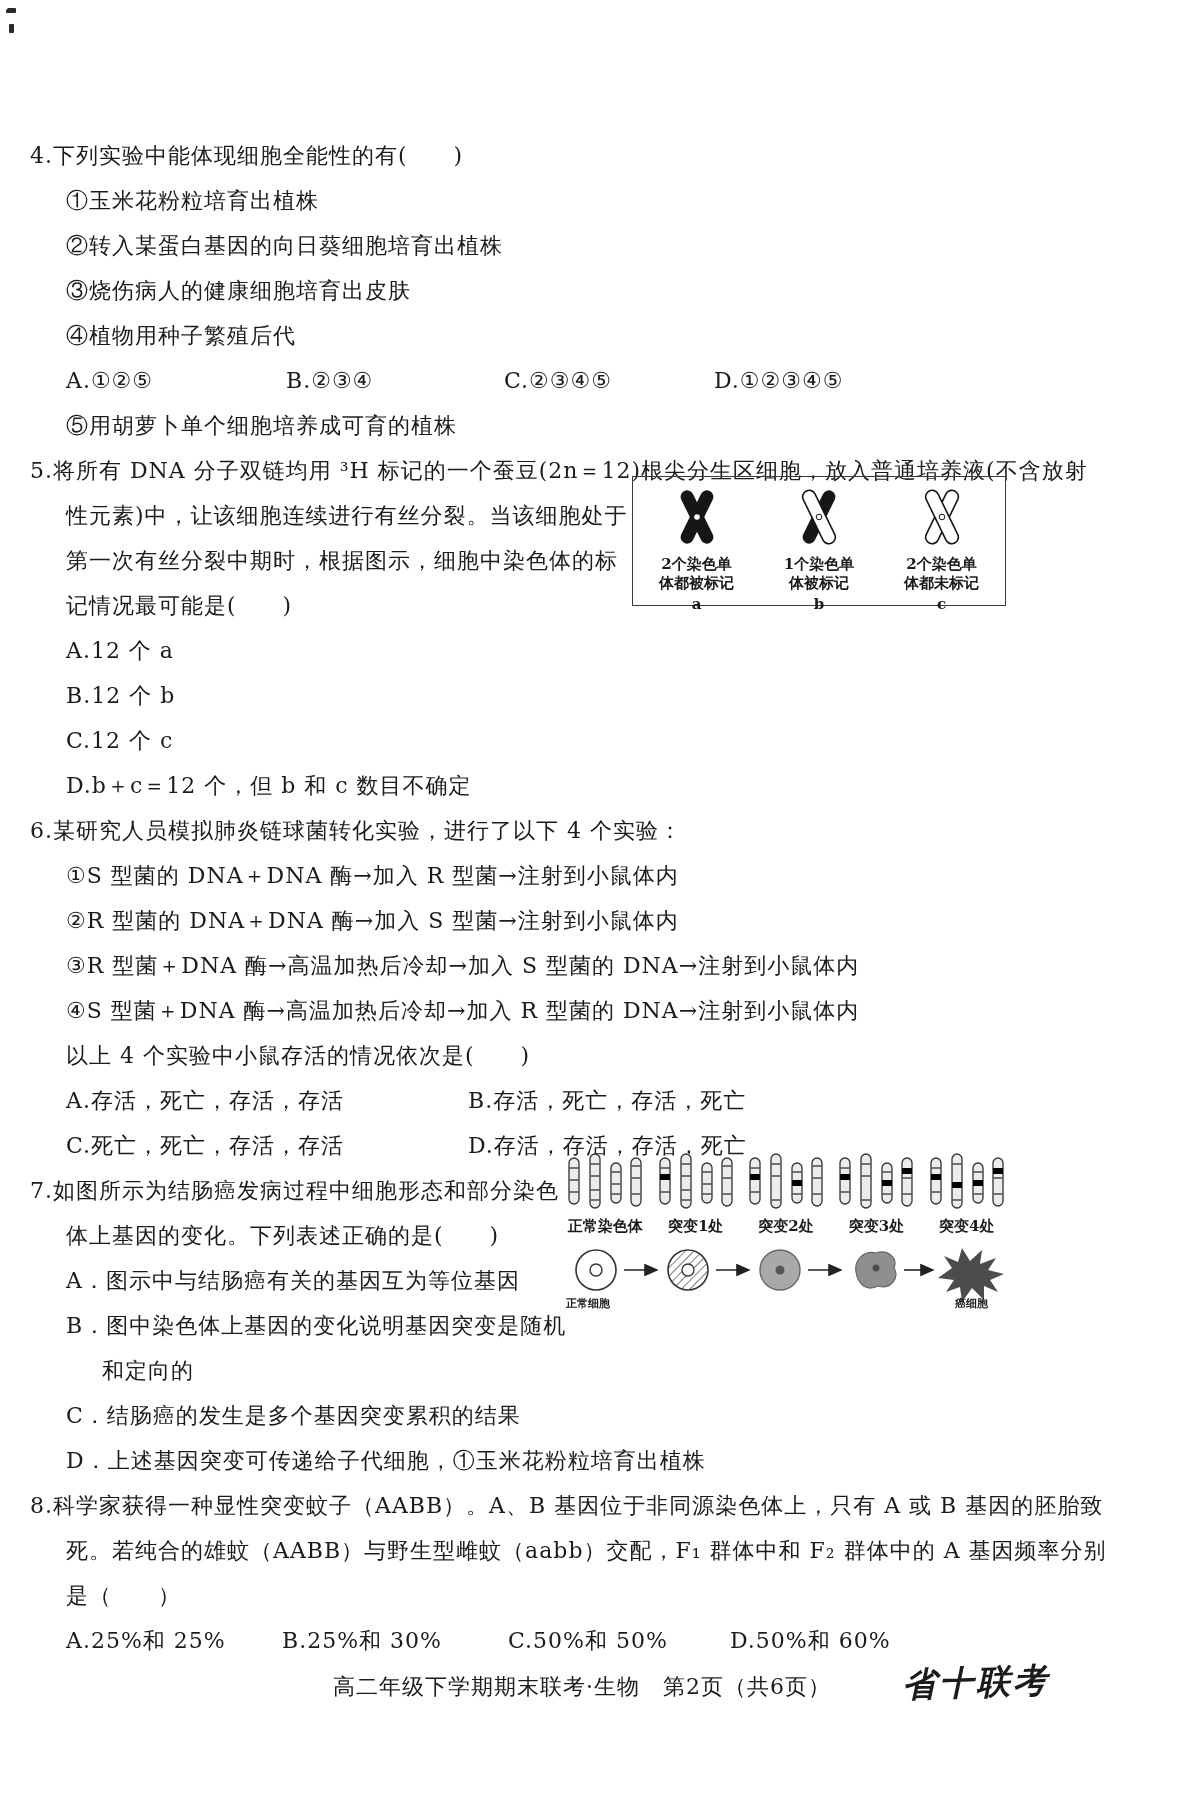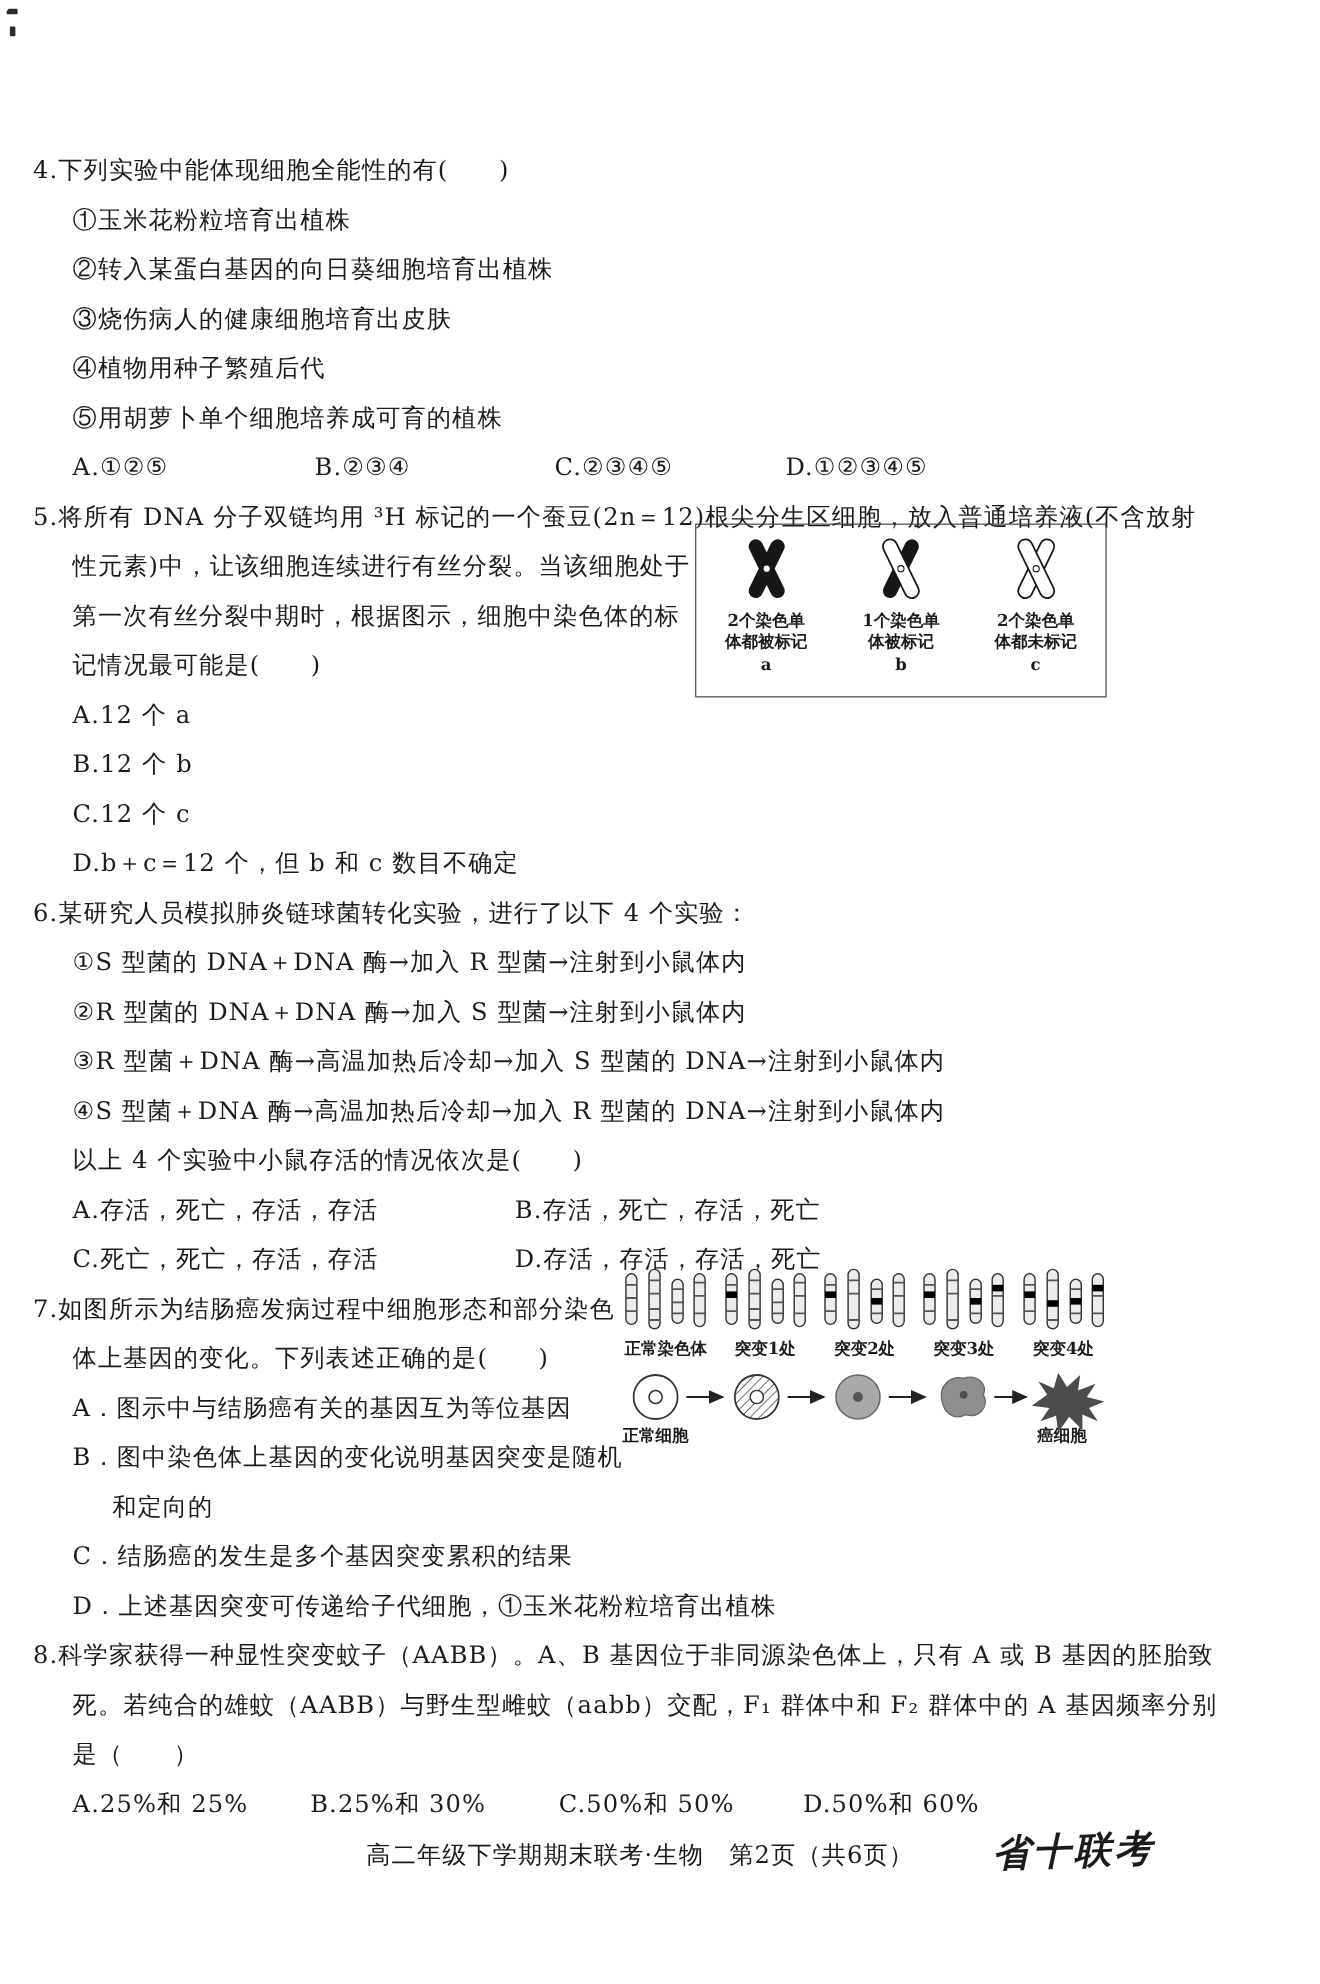--- a/index.html
+++ b/index.html
@@ -9,33 +9,33 @@
   .content{position:absolute;top:133px;left:30px;width:1140px;font-size:22px;letter-spacing:1px;}
   .line{height:45px;line-height:45px;white-space:nowrap;}
   .ind{padding-left:36px;}
   .ind2{padding-left:72px;}
   .optrow span{display:inline-block;}
   .ow-a{width:212px;} .ow-b{width:210px;} .ow-c{width:202px;}
   .ow6{width:394px;}
   .ow8-a{width:208px;} .ow8-b{width:218px;} .ow8-c{width:214px;}
 
   
-  .fig5{position:absolute;left:632px;top:476px;width:374px;height:158px;border:1.5px solid #3a3a3a;box-sizing:border-box;display:flex;justify-content:space-evenly;padding-top:8px;}
+  .fig5{position:absolute;left:632px;top:476px;width:374px;height:130px;border:1.5px solid #3a3a3a;box-sizing:border-box;display:flex;justify-content:space-evenly;padding-top:8px;}
   .fig5-cell{width:118px;text-align:center;}
   .fig5-label{font-size:15px;font-weight:bold;line-height:19px;width:82px;margin:2px auto 0;letter-spacing:0;}
   .fig5-letter{font-size:15px;font-weight:bold;line-height:19px;margin-top:2px;}
 
   
   .fig7{position:absolute;left:560px;top:1150px;width:452px;}
   .fig7-chroms{display:flex;}
   .fig7-chroms .col{flex:1;text-align:center;}
   .fig7-labels{display:flex;margin-top:1px;}
   .fig7-labels span{flex:1;text-align:center;font-size:15px;font-weight:bold;letter-spacing:0;}
   .fig7-cells{position:relative;margin-top:4px;height:80px;}
-  .cell-label{position:absolute;font-size:15px;font-weight:bold;letter-spacing:0;top:56px;}
+  .cell-label{position:absolute;font-size:11px;font-weight:bold;letter-spacing:0;top:56px;}
   .cell-label.left{left:6px;}
   .cell-label.right{right:24px;}
 
   .footer{position:absolute;top:1672px;left:12px;width:1140px;text-align:center;font-size:22px;letter-spacing:1px;}
   .logo{position:absolute;top:1660px;right:150px;font-size:34px;font-weight:bold;font-style:italic;letter-spacing:3px;transform:rotate(-2deg);}
 </style>
 </head>
 <body>
 
 <div class="page">
@@ -43,27 +43,27 @@
   <div class="speck" style="left:6px;top:8px;width:10px;height:5px;"></div>
   <div class="speck" style="left:9px;top:24px;width:5px;height:9px;"></div>
 
   <div class="content">
 
     <div class="line">4.下列实验中能体现细胞全能性的有(　　)</div>
     <div class="line ind">①玉米花粉粒培育出植株</div>
     <div class="line ind">②转入某蛋白基因的向日葵细胞培育出植株</div>
     <div class="line ind">③烧伤病人的健康细胞培育出皮肤</div>
     <div class="line ind">④植物用种子繁殖后代</div>
-    <div class="line ind">⑤用胡萝卜单个细胞培养成可育的植株</div>
     <div class="line ind optrow">
       <span class="ow-a">A.①②⑤</span>
       <span class="ow-b">B.②③④</span>
       <span class="ow-c">C.②③④⑤</span>
       <span>D.①②③④⑤</span>
     </div>
+    <div class="line ind">⑤用胡萝卜单个细胞培养成可育的植株</div>
 
     <div class="line">5.将所有 DNA 分子双链均用 ³H 标记的一个蚕豆(2n＝12)根尖分生区细胞，放入普通培养液(不含放射</div>
     <div class="line ind">性元素)中，让该细胞连续进行有丝分裂。当该细胞处于</div>
     <div class="line ind">第一次有丝分裂中期时，根据图示，细胞中染色体的标</div>
     <div class="line ind">记情况最可能是(　　)</div>
     <div class="line ind">A.12 个 a</div>
     <div class="line ind">B.12 个 b</div>
     <div class="line ind">C.12 个 c</div>
     <div class="line ind">D.b＋c＝12 个，但 b 和 c 数目不确定</div>
 

